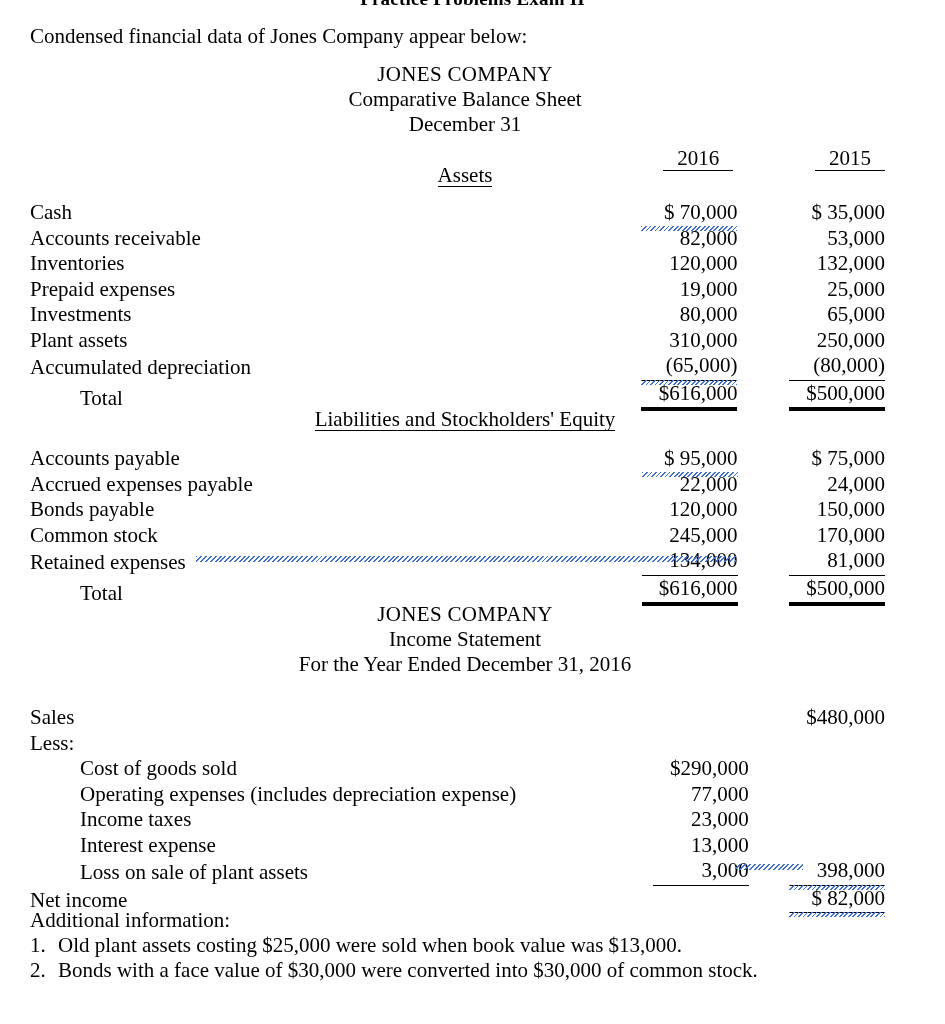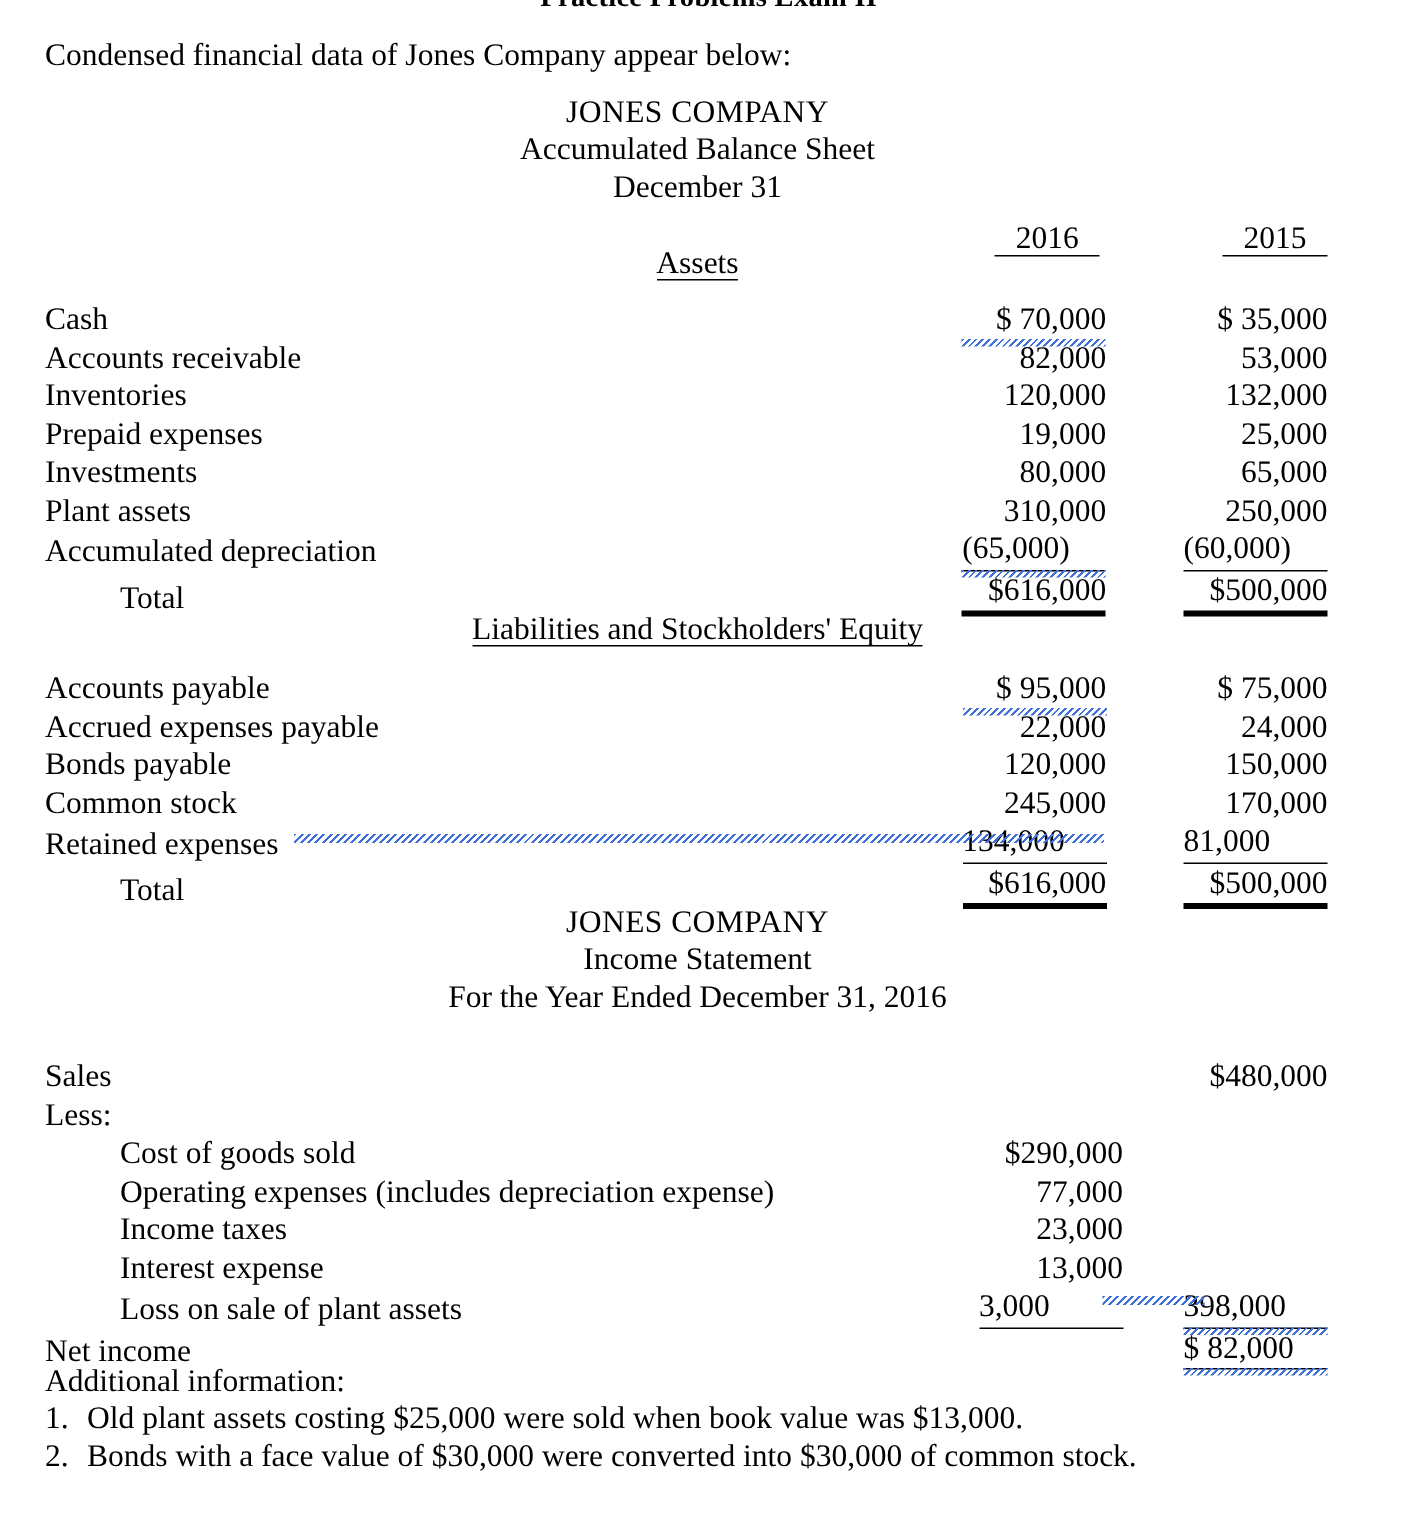--- a/index.html
+++ b/index.html
@@ -93,21 +93,21 @@
     border-bottom: 1.8px solid #000;
     padding: 0 14px 1px 14px;
     line-height: 22px;
   }
 
   .rule-single {
     border-bottom: 1.8px solid #000;
     padding-bottom: 1px;
     display: inline-block;
     min-width: 96px;
-    text-align: left;
+    text-align: right;
   }
   .rule-total {
     border-bottom: 4px solid #000;
     padding-bottom: 1px;
     display: inline-block;
     min-width: 96px;
     text-align: right;
   }
   .rule-none {
     display: inline-block;
@@ -161,21 +161,21 @@
 <body>
 
 <div class="page">
 
   <div class="clipped-title">Practice Problems Exam II</div>
 
   <div class="intro">Condensed financial data of Jones Company appear below:</div>
 
   <div class="center-block" style="top:62px;">
     <div class="caps">JONES COMPANY</div>
-    <div>Accumulated Balance Sheet</div>
+    <div>Comparative Balance Sheet</div>
     <div>December 31</div>
   </div>
 
   <table class="stmt" style="top:134px;">
     <tbody>
         <tr>
       <td class="col-label"></td>
       <td class="col-a">
         <span class="yr-head">2016</span>
       </td>
@@ -245,21 +245,21 @@
       <td class="col-b">
         <span class="rule-none">250,000</span>
       </td>
     </tr>
     <tr>
       <td class="col-label">Accumulated depreciation</td>
       <td class="col-a">
         <span class="rule-single sq">(65,000)</span>
       </td>
       <td class="col-b">
-        <span class="rule-single">(60,000)</span>
+        <span class="rule-single">(80,000)</span>
       </td>
     </tr>
     <tr>
       <td class="col-label indent-2">Total</td>
       <td class="col-a">
         <span class="rule-total">$616,000</span>
       </td>
       <td class="col-b">
         <span class="rule-total">$500,000</span>
       </td>

